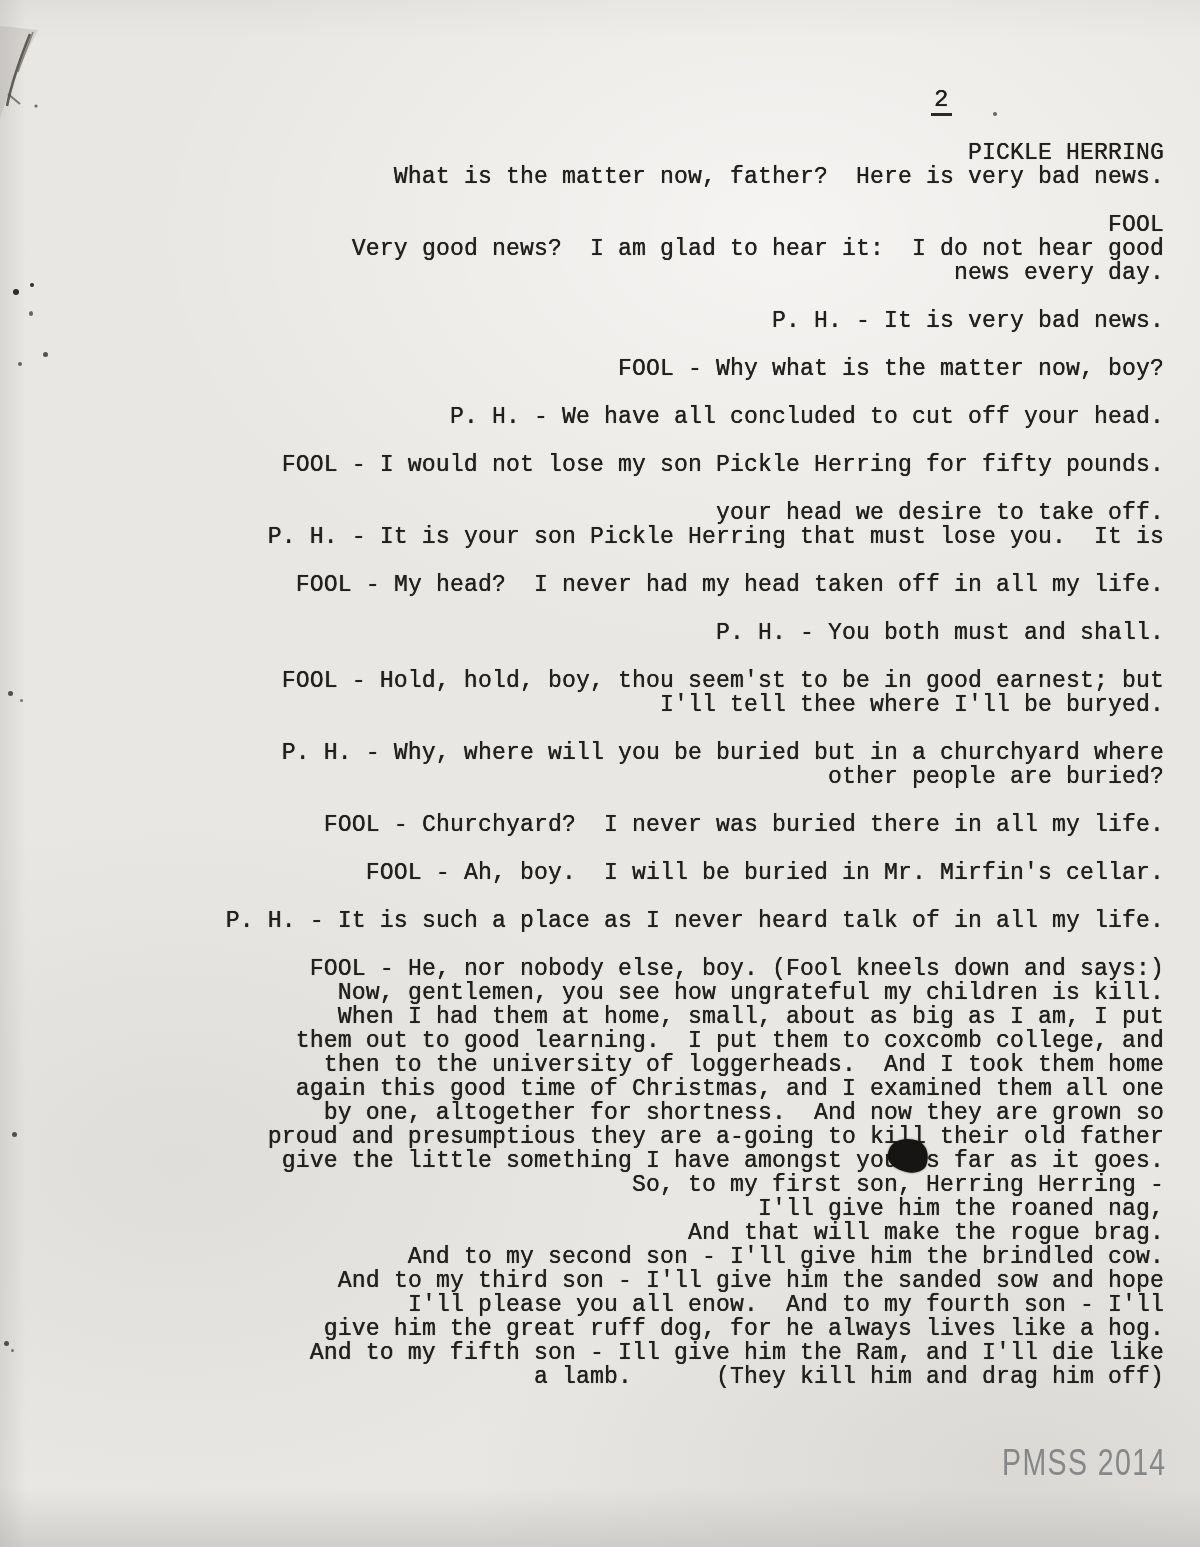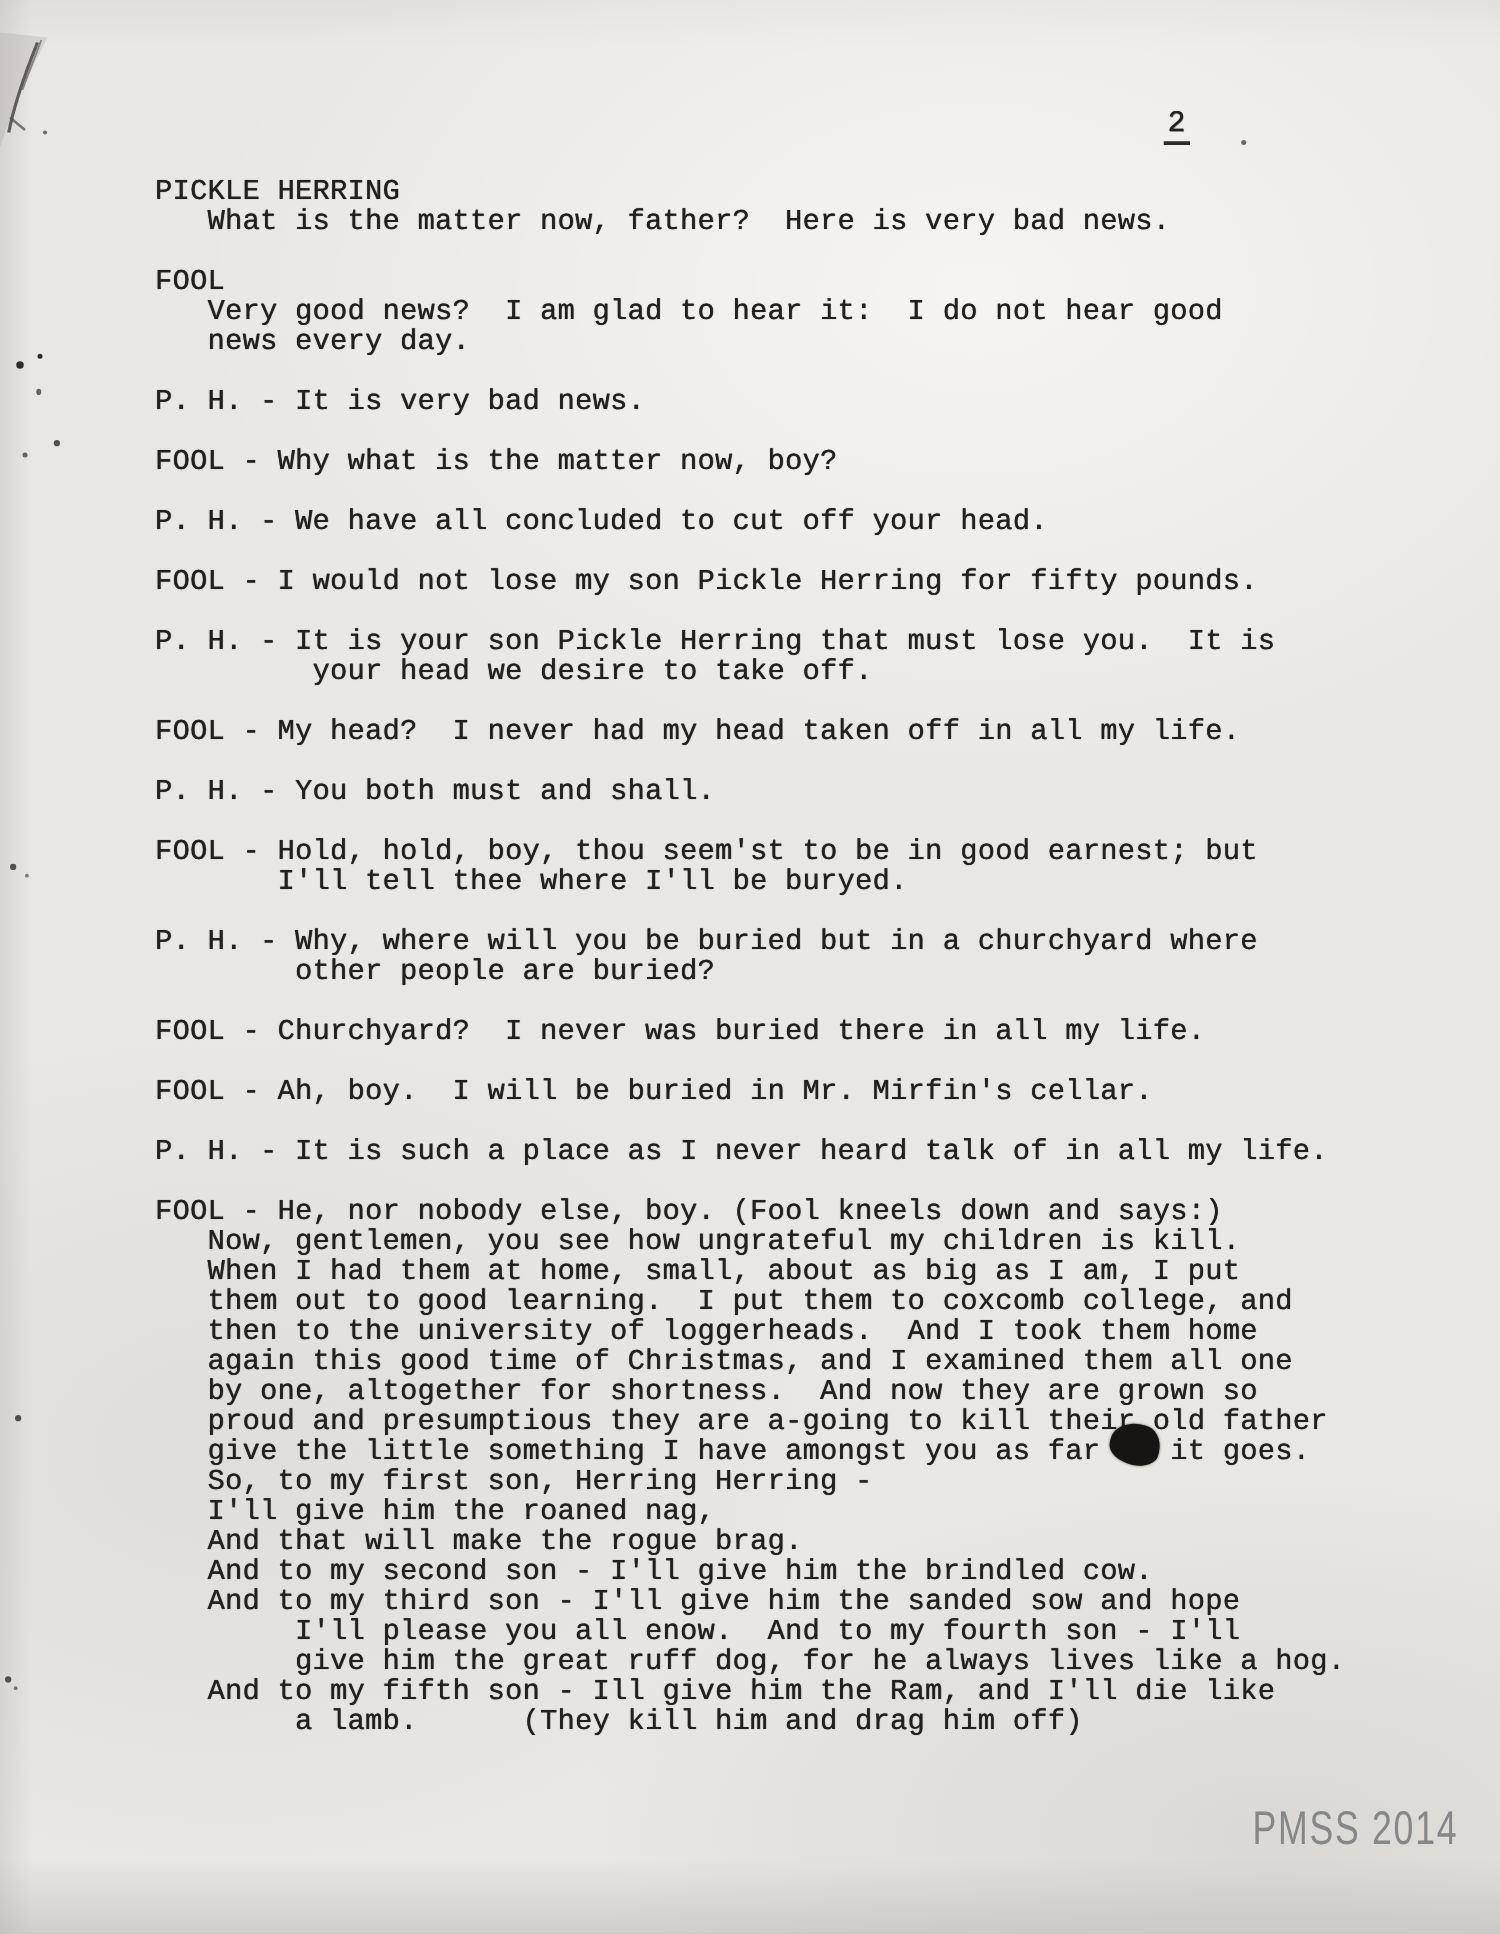--- a/index.html
+++ b/index.html
@@ -36,21 +36,21 @@
     font-size: 24px;
     border-bottom: 3px solid #2a2a27;
     padding: 0 3px 1px 3px;
   }
   .script-body {
     position: absolute;
     top: 141px;
     left: 124px;
     width: 1040px;
   }
-  .block { margin-bottom: 24px; }
+  .block { margin-bottom: 24px; text-align: right; }
   .line { white-space: pre; }
   .watermark {
     position: absolute;
     top: 1441px;
     left: 1002px;
     font-family: "Liberation Sans", sans-serif;
     font-size: 31px;
     font-weight: 400;
     color: rgba(118,120,122,0.85);
     letter-spacing: 1.5px;
@@ -122,22 +122,22 @@
       <div class="block">
         <div class="line">FOOL - Why what is the matter now, boy?</div>
       </div>
       <div class="block">
         <div class="line">P. H. - We have all concluded to cut off your head.</div>
       </div>
       <div class="block">
         <div class="line">FOOL - I would not lose my son Pickle Herring for fifty pounds.</div>
       </div>
       <div class="block">
+        <div class="line">         your head we desire to take off.</div>
         <div class="line">P. H. - It is your son Pickle Herring that must lose you.  It is</div>
-        <div class="line">         your head we desire to take off.</div>
       </div>
       <div class="block">
         <div class="line">FOOL - My head?  I never had my head taken off in all my life.</div>
       </div>
       <div class="block">
         <div class="line">P. H. - You both must and shall.</div>
       </div>
       <div class="block">
         <div class="line">FOOL - Hold, hold, boy, thou seem'st to be in good earnest; but</div>
         <div class="line">       I'll tell thee where I'll be buryed.</div>

